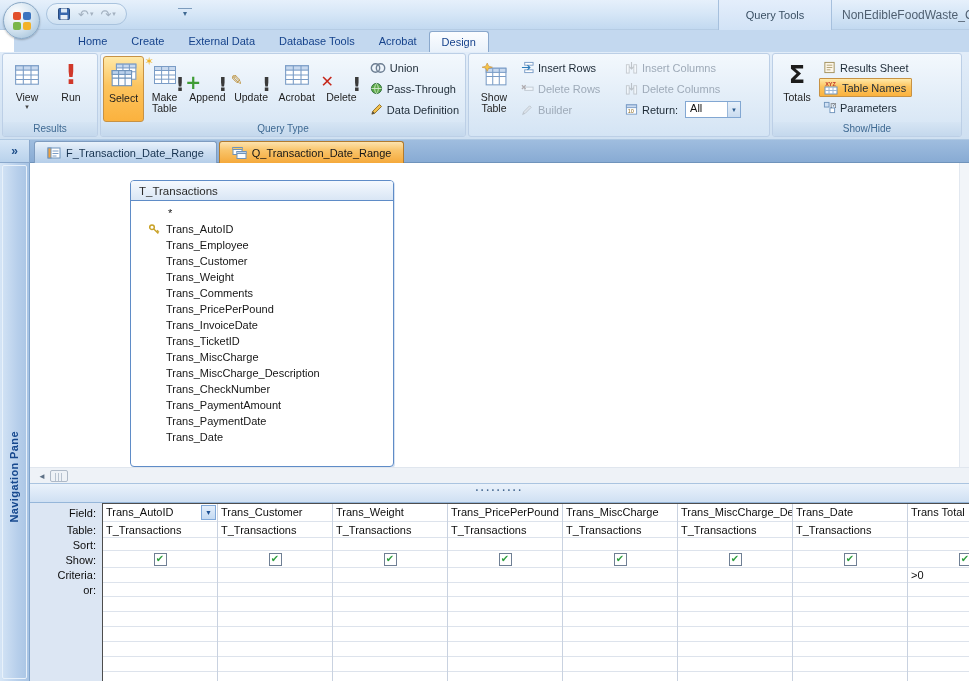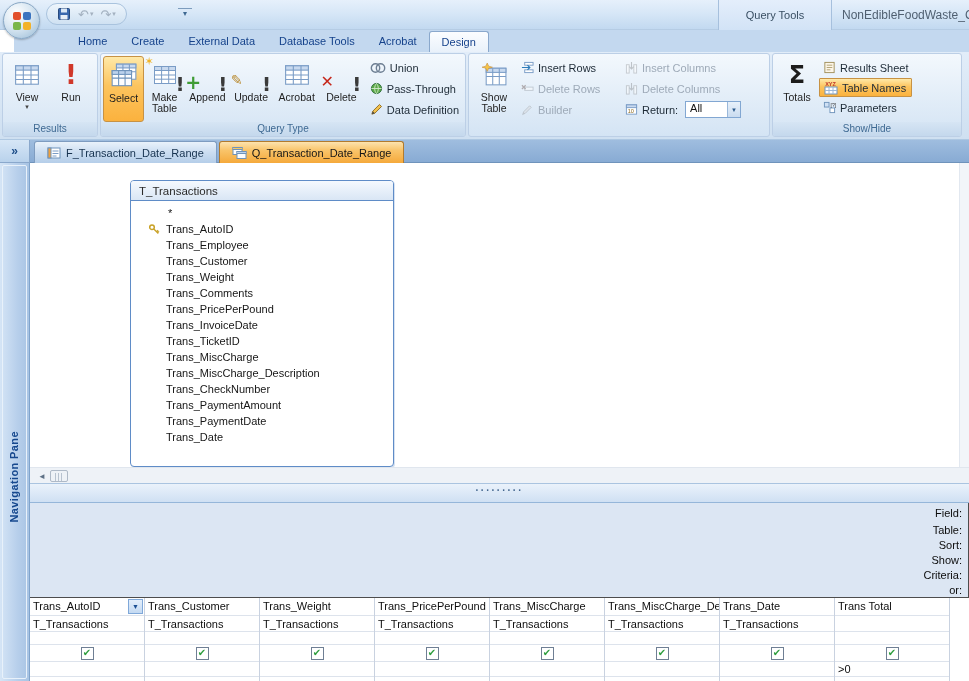--- a/index.html
+++ b/index.html
@@ -108,21 +108,21 @@
     border:1px solid #aeb9c7;border-radius:2px;
     background-image:repeating-linear-gradient(90deg,#b7c2cf 0 1px,transparent 1px 3px);background-size:9px 8px;
     background-position:4px 2px;background-repeat:no-repeat;}
 
   .splitter{position:absolute;left:0;top:320px;right:0;height:20px;
     background:linear-gradient(#eaf2fb,#cfe0f3);border-top:1px solid #aac4e0;border-bottom:1px solid #95b6d9;
     display:flex;align-items:center;justify-content:center;}
   .split-dots{font-size:10px;font-weight:bold;letter-spacing:2px;color:#44678f;line-height:8px;margin-top:-4px;}
 
   
-  .gridpane{position:absolute;left:0;top:340px;right:0;bottom:0;background:#fff;display:flex;overflow:hidden;flex-direction:column;}
+  .gridpane{position:absolute;left:0;top:340px;right:0;bottom:0;background:#fff;display:flex;overflow:hidden;}
   .labelcol{flex:0 0 73px;background:#dce6f3;border-right:1px solid #4d4d4d;padding-top:1px;}
   .qlabel{display:flex;align-items:center;justify-content:flex-end;padding-right:6px;font-size:11px;color:#0c0c0c;}
   .colwrap{display:flex;border-top:1px solid #4d4d4d;flex:1;}
   .qcol{flex:0 0 115px;width:115px;border-right:1px solid #c9d2e0;background:#fff;}
   .qcell{position:relative;border-bottom:1px solid #dde3ec;font-size:11px;color:#0e0e0e;
     padding:1px 3px 0 3px;white-space:nowrap;overflow:hidden;background:#fff;}
   .h-field{height:18px;line-height:15px;}
   .h-table{height:16px;line-height:14px;}
   .h-sort{height:13px;}
   .h-show{height:17px;display:flex;align-items:center;justify-content:center;padding:0;}

